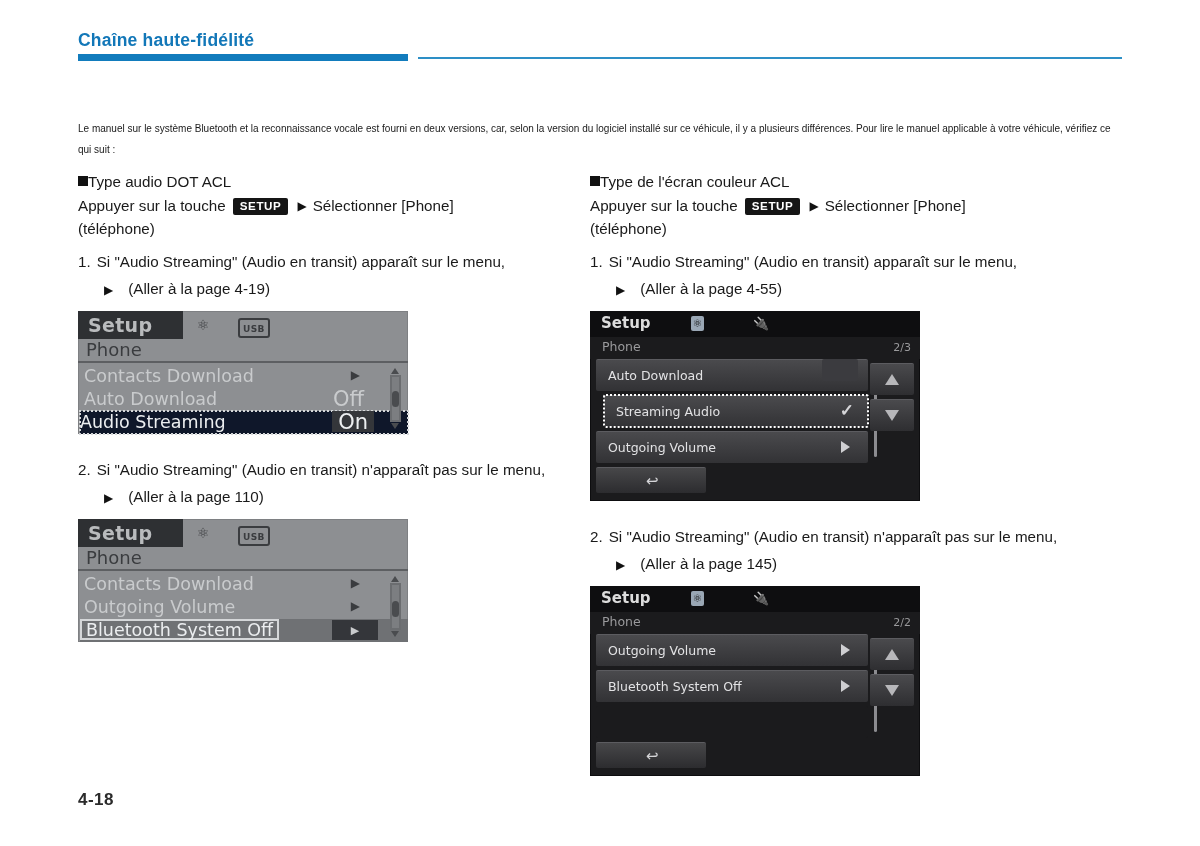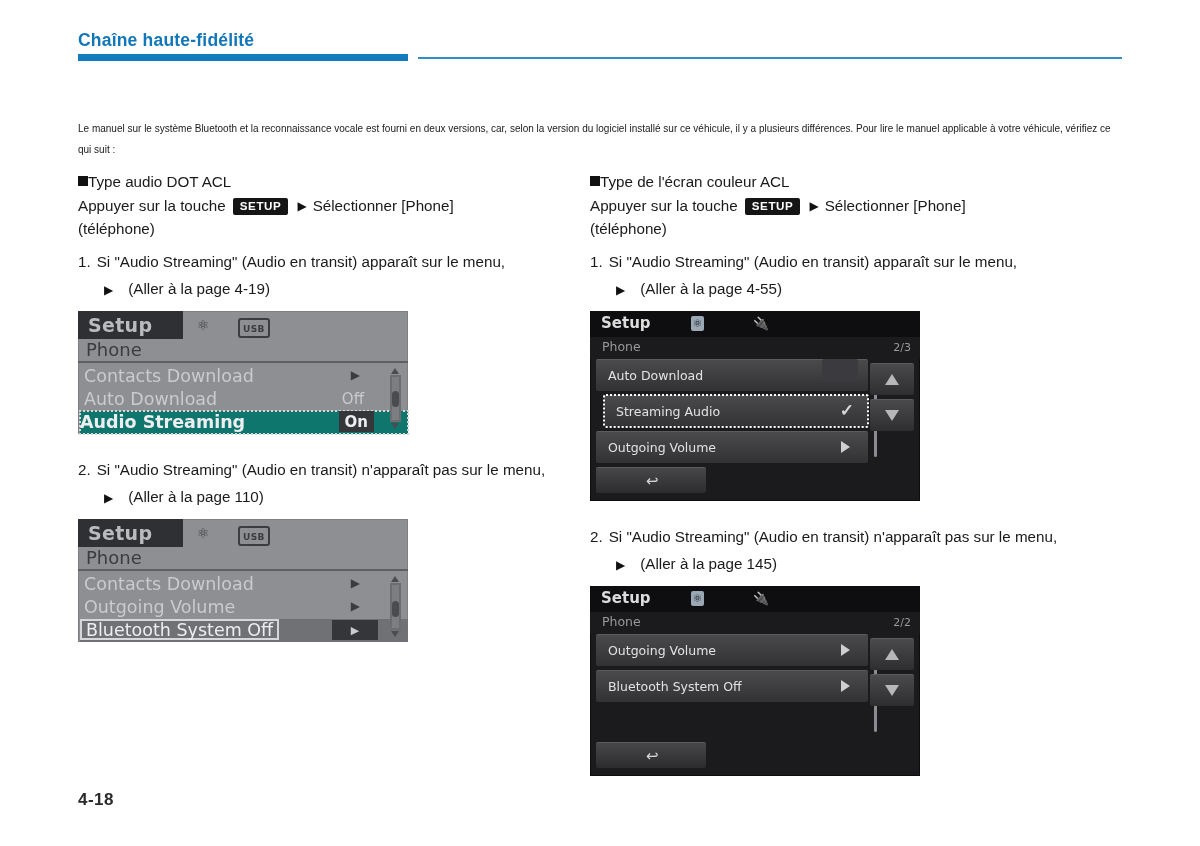--- a/index.html
+++ b/index.html
@@ -113,30 +113,30 @@
   .drows { position:relative; padding-top:2px; }
   .drow {
     position:relative; height:23px; display:flex; align-items:flex-start;
     margin:0 0 0 6px; padding-right:28px;
   }
   .drow-label {
     font-size:17.5px; color:#c9cbcd; line-height:22px;
     font-family:"DejaVu Sans", sans-serif; white-space:nowrap;
   }
   .drow-val {
-    position:absolute; right:44px; font-size:15px; color:#c9cbcd;
+    position:absolute; right:44px; font-size:21px; color:#c9cbcd;
     line-height:22px; font-family:"DejaVu Sans", sans-serif;
   }
   .drow-arrow {
     position:absolute; right:48px; font-size:12px; color:#3a3c3f;
     line-height:20px;
   }
   .drow.sel {
-    background:#0f766e; margin-left:2px;
-    outline:2px dotted #d5d7d9; outline-offset:-1px;font-weight:bold;
+    background:#0f172a; margin-left:2px;
+    outline:2px dotted #d5d7d9; outline-offset:-1px;
   }
   .drow.sel .drow-label { color:#eceef0; }
   .drow.sel .drow-val {
     color:#eceef0; background:#34363a; right:34px;
     padding:0 6px; height:21px; display:flex; align-items:center;
   }
   .drow.selbox { background:#6f7174; margin-left:2px; }
   .drow.selbox .drow-label {
     color:#eceef0; border:2px solid #d5d7d9; padding:0 4px; height:21px;
     display:flex; align-items:center;

